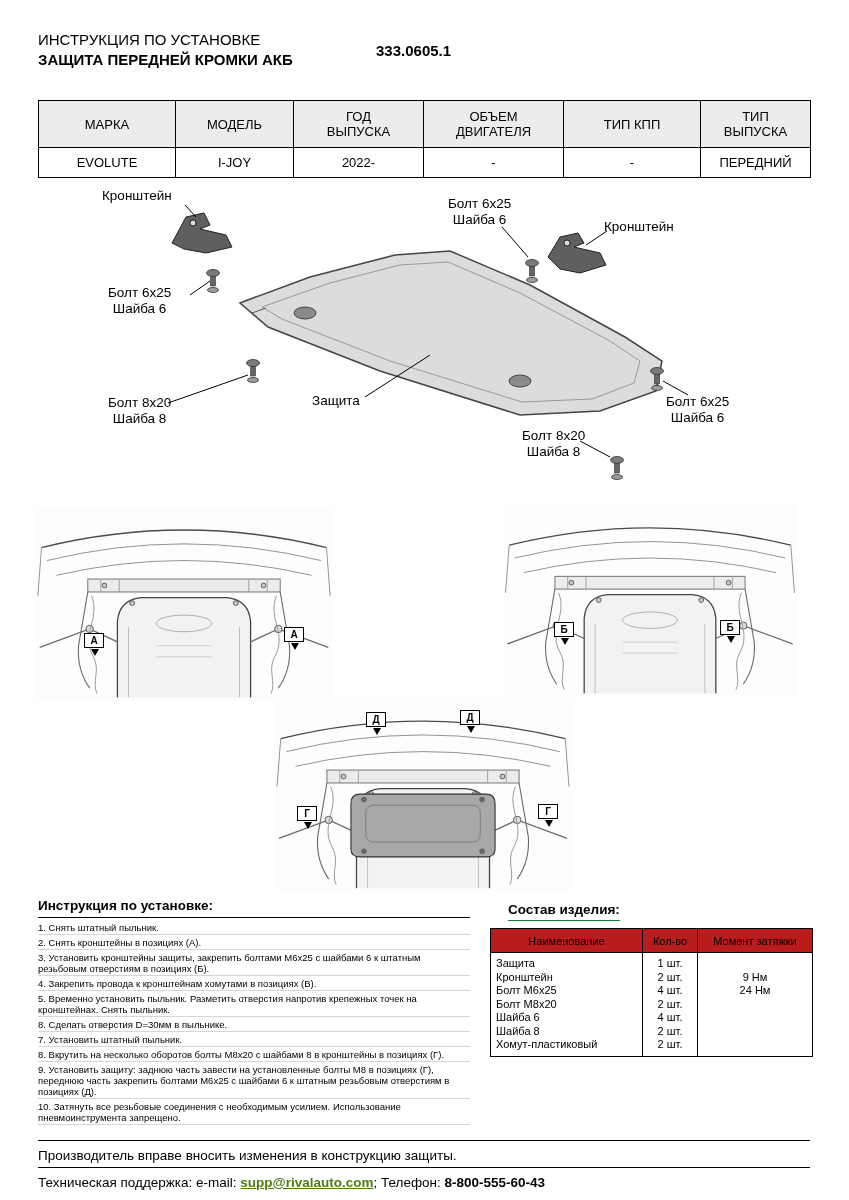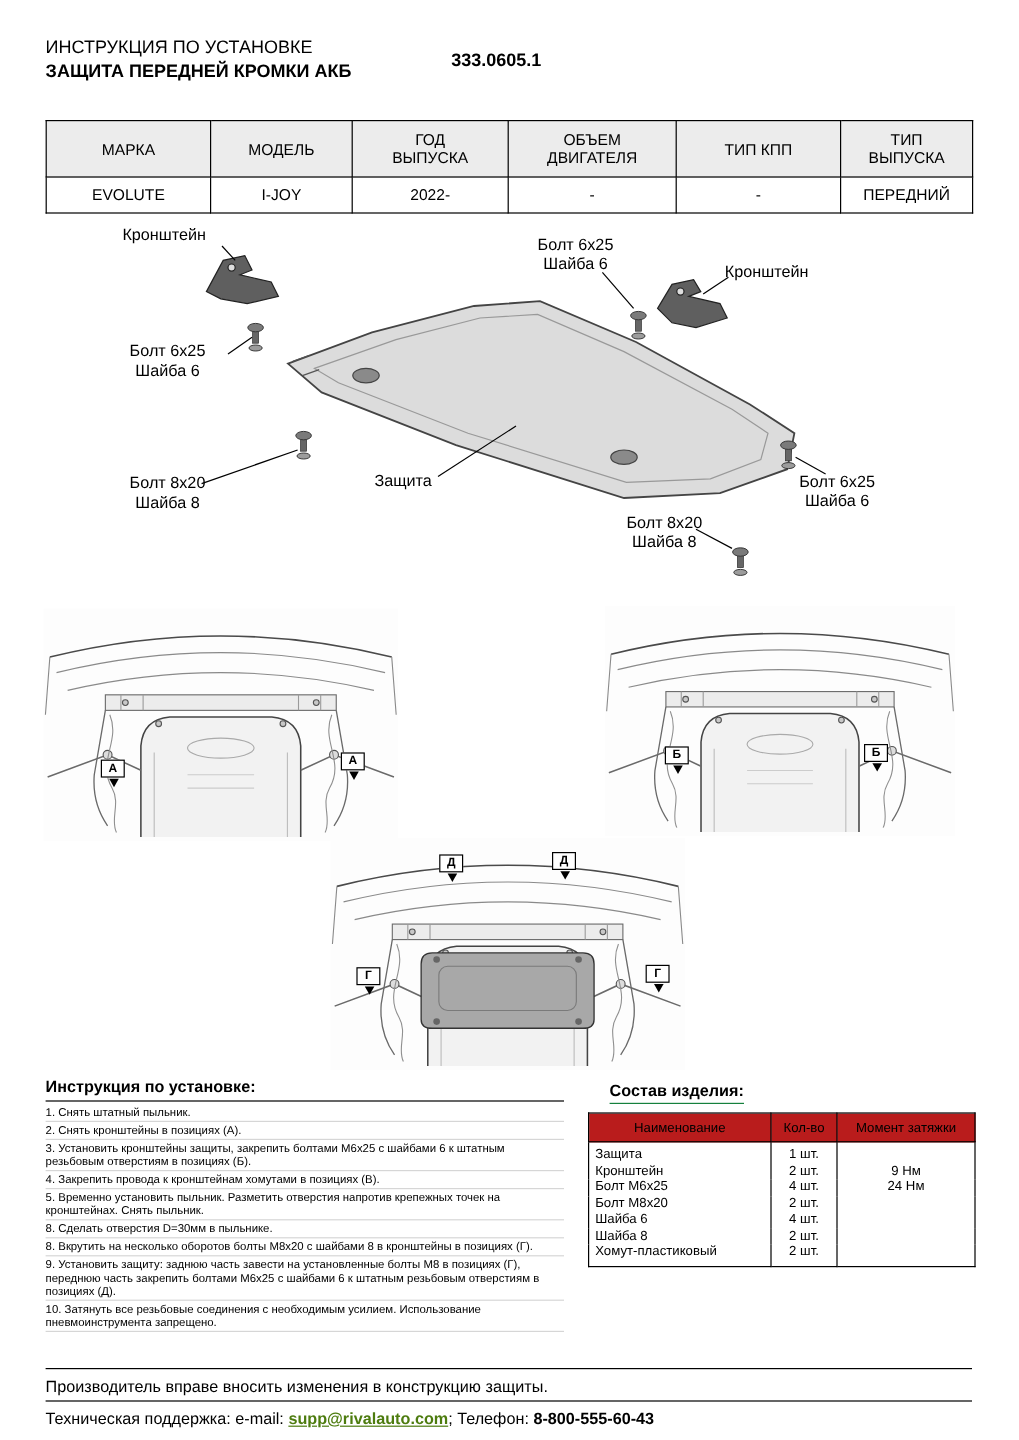--- a/index.html
+++ b/index.html
@@ -270,20 +270,21 @@
   </div>
 
   <div class="instructions">
     <div class="title">Инструкция по установке:</div>
     <div class="step">1. Снять штатный пыльник.</div>
     <div class="step">2. Снять кронштейны в позициях (А).</div>
     <div class="step">3. Установить кронштейны защиты, закрепить болтами М6х25 с шайбами 6 к штатным резьбовым отверстиям в позициях (Б).</div>
     <div class="step">4. Закрепить провода к кронштейнам хомутами в позициях (В).</div>
     <div class="step">5. Временно установить пыльник. Разметить отверстия напротив крепежных точек на кронштейнах. Снять пыльник.</div>
     <div class="step">8. Сделать отверстия D=30мм в пыльнике.</div>
+    <div class="step">7. Установить штатный пыльник.</div>
     <div class="step">8. Вкрутить на несколько оборотов болты М8х20 с шайбами 8 в кронштейны в позициях (Г).</div>
     <div class="step">9. Установить защиту: заднюю часть завести на установленные болты М8 в позициях (Г), переднюю часть закрепить болтами М6х25 с шайбами 6 к штатным резьбовым отверстиям в позициях (Д).</div>
     <div class="step">10. Затянуть все резьбовые соединения с необходимым усилием. Использование пневмоинструмента запрещено.</div>
   </div>
 
   <div class="parts">
     <div class="title">Состав изделия:</div>
     <table class="parts-table">
       <colgroup>
         <col style="width:152px">

